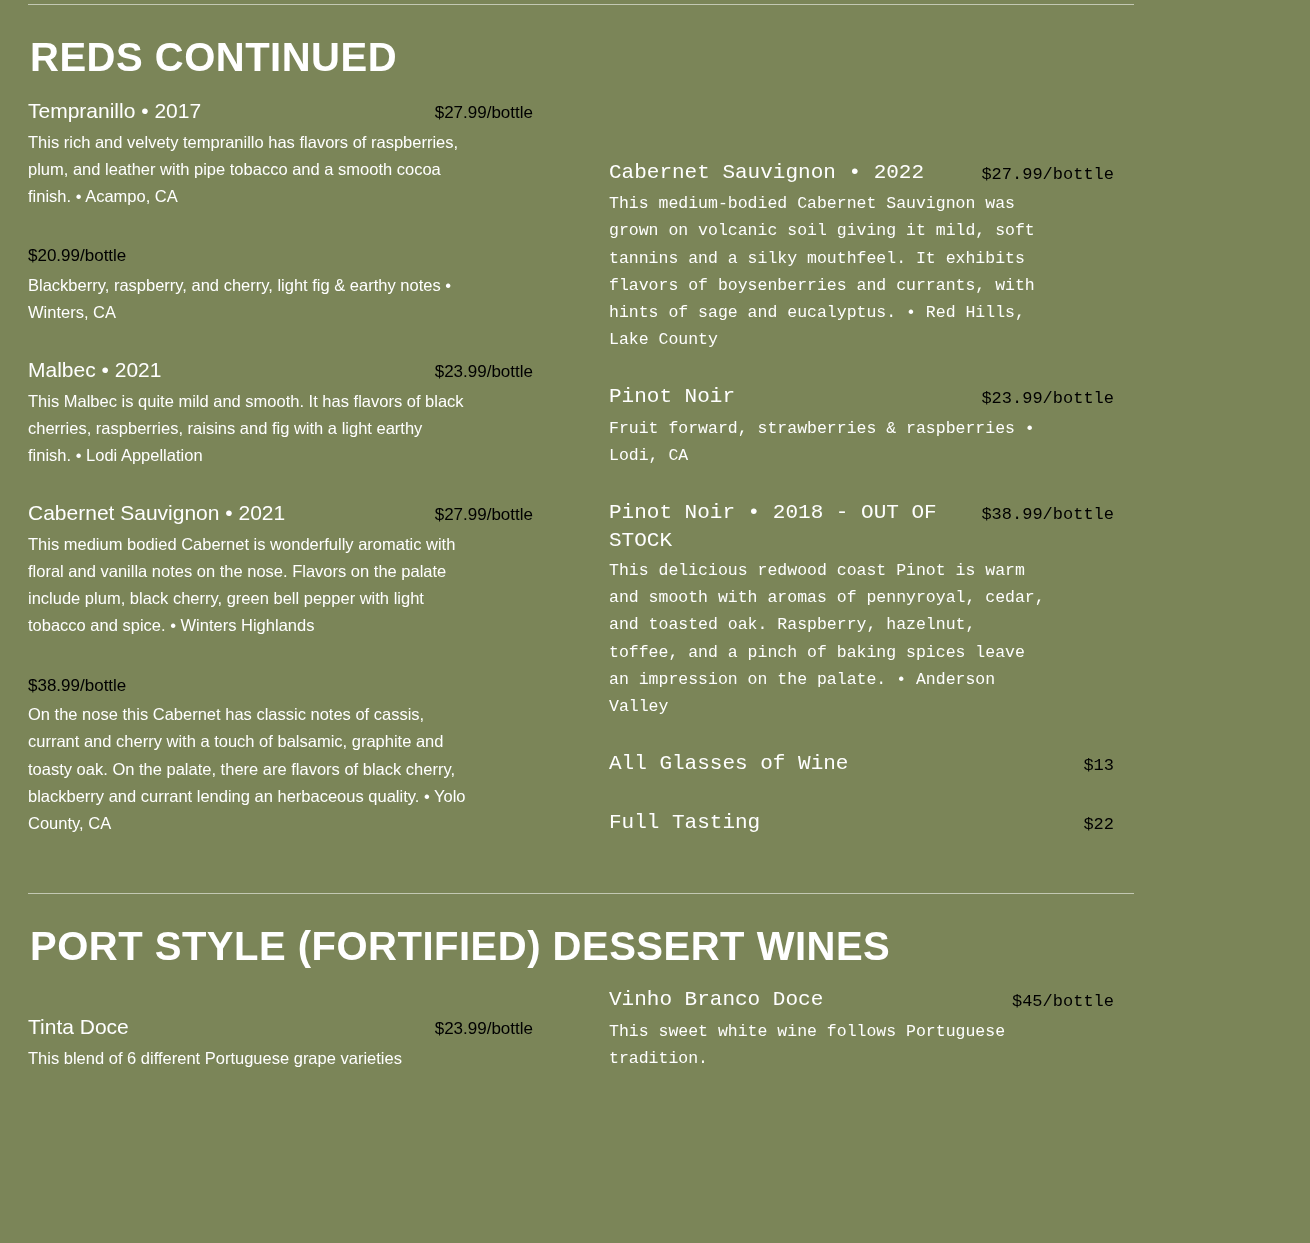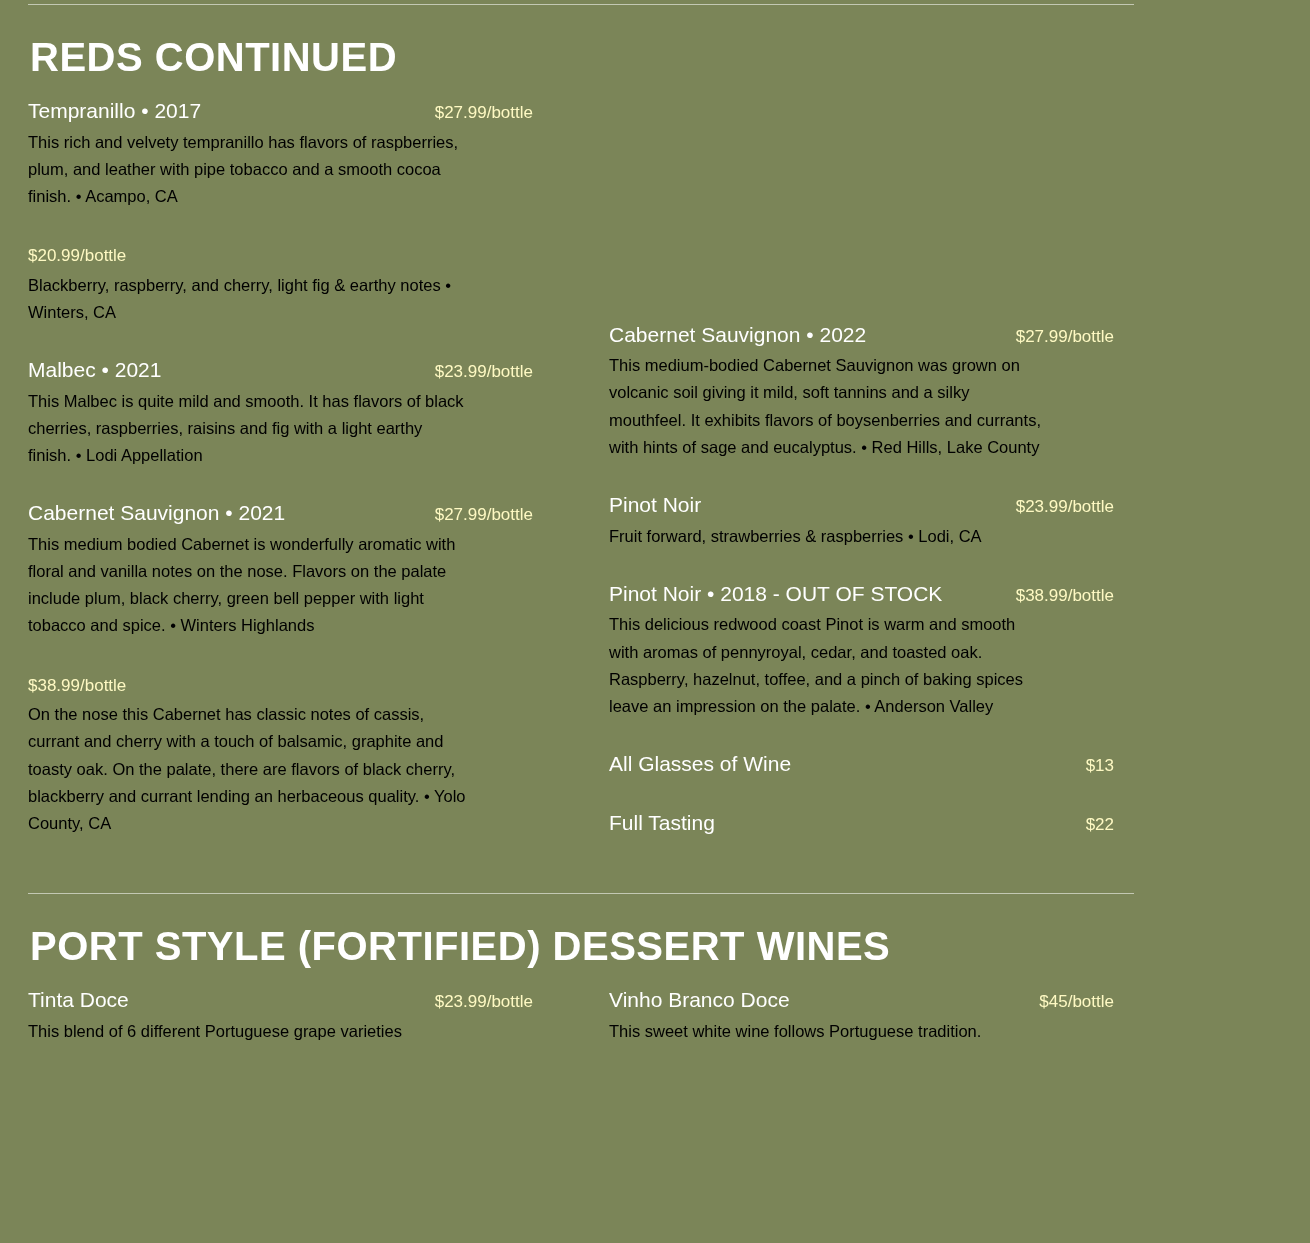--- a/index.html
+++ b/index.html
@@ -36,21 +36,21 @@
   .columns {
     display: flex;
     gap: 0px;
     align-items: flex-end;
   }
   .col {
     width: 50%;
     box-sizing: border-box;
   }
   .col.left { padding-right: 48px; }
-  .col.right { padding-left: 28px; padding-right: 20px; }
+  .col.right { padding-left: 28px; padding-right: 20px; font-family: Liberation Mono, monospace; }
 
   .item {
     position: relative;
     margin-bottom: 30px;
   }
   .item-head {
     display: flex;
     align-items: flex-start;
     justify-content: space-between;
     gap: 16px;
@@ -60,29 +60,29 @@
     line-height: 1.3;
     font-weight: normal;
     color: #ffffff;
     flex: 1 1 auto;
     max-width: 78%;
   }
   .item-price {
     font-size: 17px;
     line-height: 1.5;
     white-space: nowrap;
-    color: #fef9c3;
+    color: #000000;
     padding-top: 3px;
     flex: 0 0 auto;
     text-align: right;
   }
   .item-desc {
     font-size: 16.5px;
     line-height: 1.65;
-    color: #000000;
+    color: #ffffff;
     margin-top: 3px;
     max-width: 96%;
   }
   .col.left .item-desc { max-width: 440px; }
   .col.right .item-desc { max-width: 440px; }
 
   .divider-wrap {
     padding-top: 26px;
   }
   .bottom-section {

